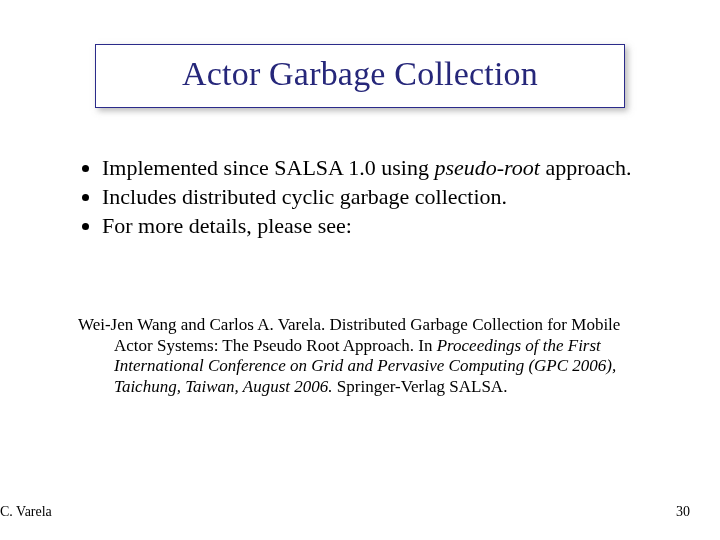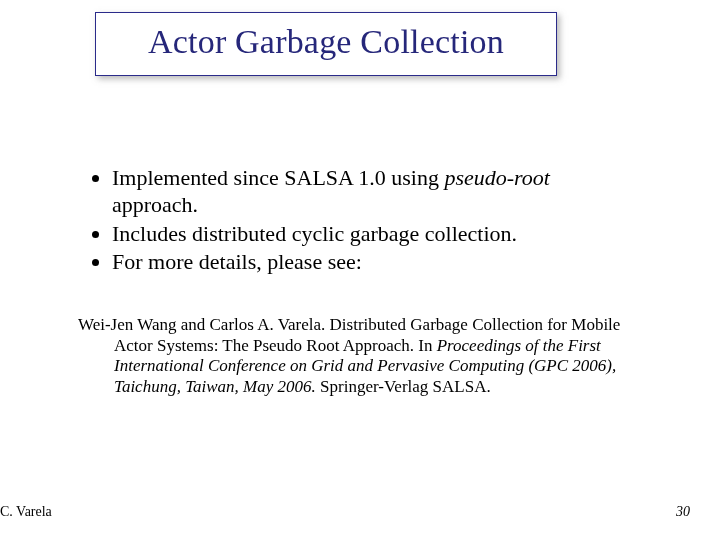--- a/index.html
+++ b/index.html
@@ -13,43 +13,43 @@
     position: relative;
   }
   .slide {
     width: 720px;
     height: 540px;
     position: relative;
     box-sizing: border-box;
   }
   .title-box {
     position: absolute;
-    top: 12px;
+    top: 44px;
     left: 95px;
-    width: 462px;
+    width: 530px;
     border: 1px solid #2b2b8a;
     box-shadow: 3px 3px 6px rgba(120,120,120,0.5);
     text-align: center;
     padding: 10px 0 14px 0;
     box-sizing: border-box;
   }
   .title-text {
     font-size: 34px;
     color: #26277a;
     font-weight: 400;
     letter-spacing: 0.2px;
   }
   .body {
     position: absolute;
     top: 155px;
     left: 78px;
     width: 570px;
   }
   ul.bullets {
-    margin: 10px;
+    margin: 0;
     padding: 0 0 0 24px;
     list-style: disc;
   }
   ul.bullets li {
     font-size: 22px;
     line-height: 1.22;
     margin-bottom: 2px;
     color: #000000;
   }
   .italic { font-style: italic; }
@@ -72,21 +72,20 @@
     width: 720px;
     font-size: 14px;
     color: #000000;
   }
   .footer-page {
     position: absolute;
     bottom: 20px;
     right: 30px;
     font-size: 14px;
     color: #000000;
-    font-style: italic;
   }
 </style>
 </head>
 <body>
 
 <div class="slide">
 
   <div class="title-box">
     <div class="title-text">Actor Garbage Collection</div>
   </div>
@@ -100,20 +99,20 @@
         <span>Includes distributed cyclic garbage collection.</span>
       </li>
       <li>
         <span>For more details, please see:</span>
       </li>
     </ul>
   </div>
 
   <div class="reference">
     <div class="hang">
-      <span>Wei-Jen Wang and Carlos A. Varela. Distributed Garbage Collection for Mobile Actor Systems: The Pseudo Root Approach. In </span><span class="italic">Proceedings of the First International Conference on Grid and Pervasive Computing (GPC 2006), Taichung, Taiwan, May 2006.</span><span> Springer-Verlag SALSA.</span>
+      <span>Wei-Jen Wang and Carlos A. Varela. Distributed Garbage Collection for Mobile Actor Systems: The Pseudo Root Approach. In </span><span class="italic">Proceedings of the First International Conference on Grid and Pervasive Computing (GPC 2006), Taichung, Taiwan, August 2006.</span><span> Springer-Verlag SALSA.</span>
     </div>
   </div>
 
   <div class="footer-author">C. Varela</div>
   <div class="footer-page">30</div>
 
 </div>
 
 </body></html>

